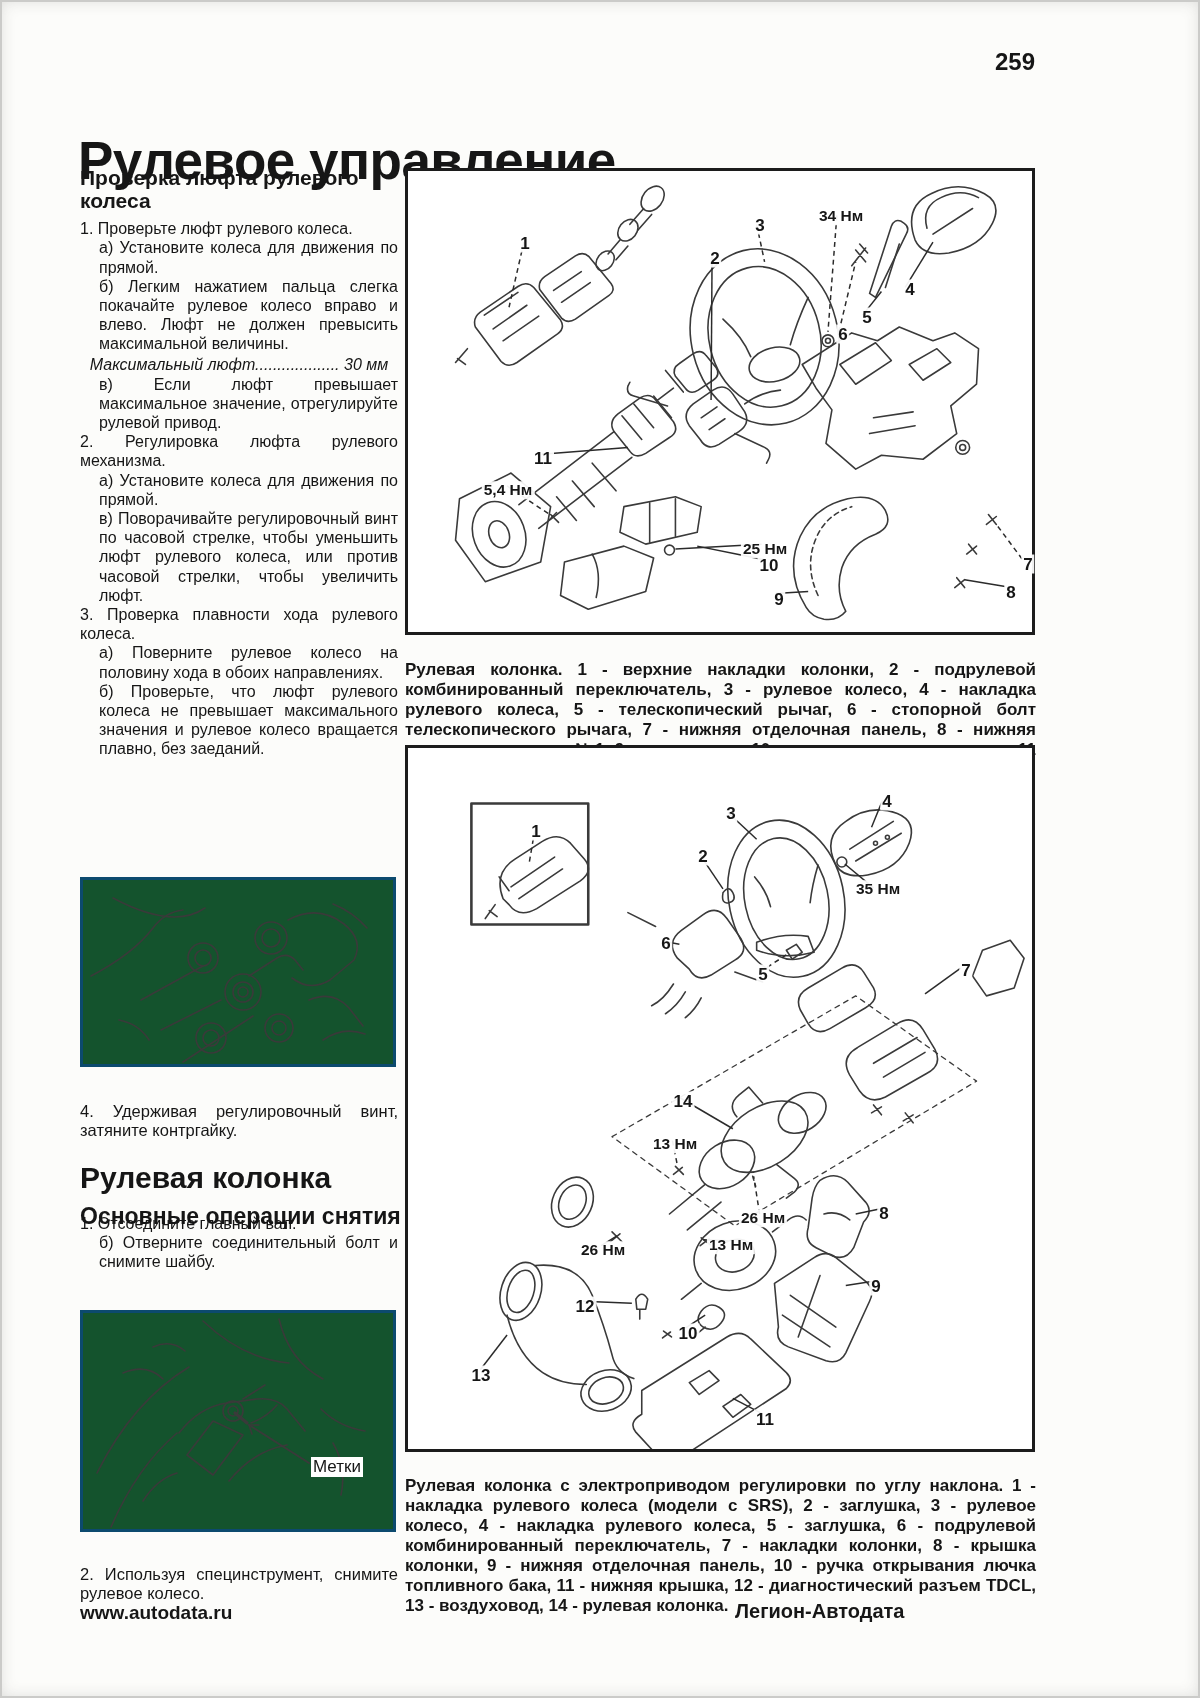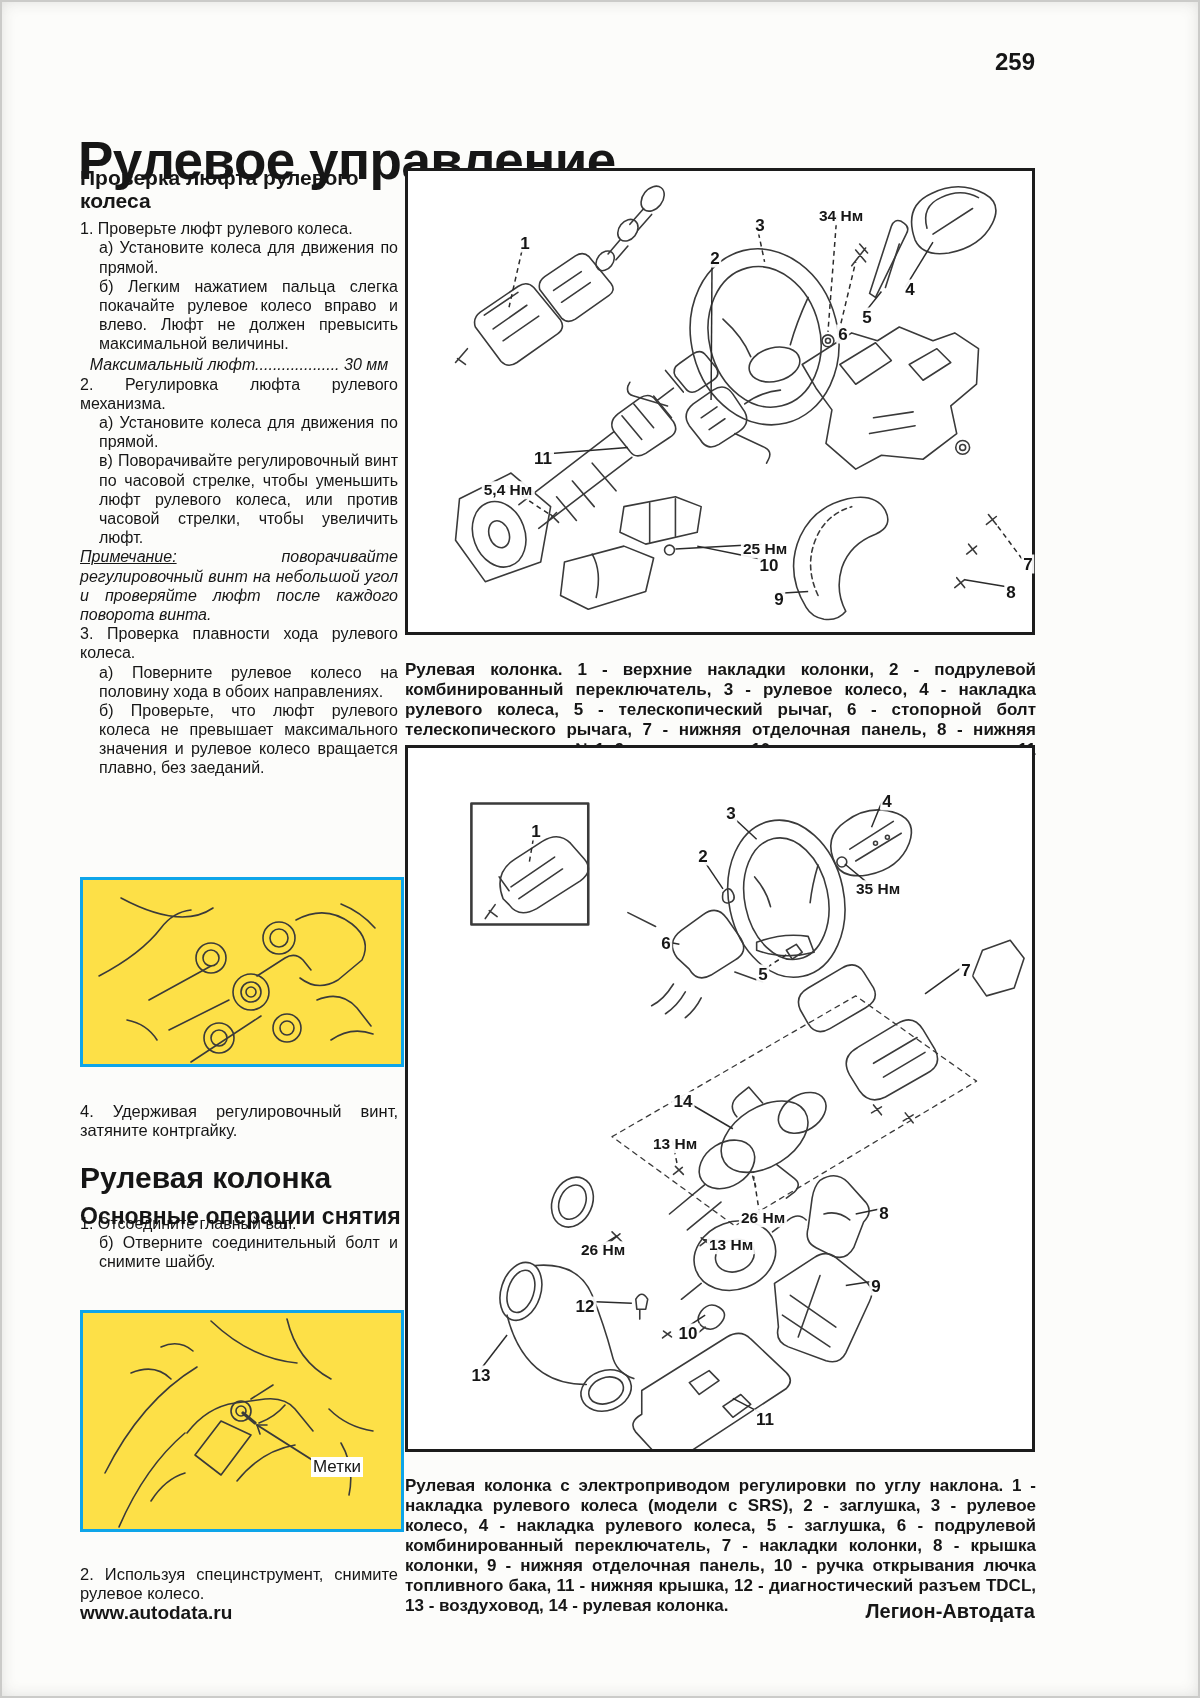--- a/index.html
+++ b/index.html
@@ -20,60 +20,60 @@
   .para.indent{padding-left:19px;}
   .para.spec{font-style:italic;text-align:center;padding:1px 0;}
   .para.note{font-style:italic;}
   .note-label{text-decoration:underline;}
   .abs-para{position:absolute;left:80px;width:318px;font-size:16.5px;line-height:1.2;text-align:justify;}
   #after-fig1{top:1085px;}
   #h2-column{position:absolute;left:80px;top:1136px;font-size:30px;font-weight:bold;}
   #h3-ops{position:absolute;left:80px;top:1180px;font-size:23px;font-weight:bold;}
   #paras2{position:absolute;left:80px;top:1214px;width:318px;}
   #after-fig2{top:1548px;}
-  .fig{position:absolute;border:3px solid #0ea5e9;background:#fde047;padding-left:8px;}
+  .fig{position:absolute;border:3px solid #0c4a6e;background:#14532d;}
   #fig1{left:80px;top:877px;width:310px;height:184px;}
   #fig2{left:80px;top:1310px;width:310px;height:216px;}
   .fig svg{display:block;width:100%;height:100%;}
   #metki-label{position:absolute;left:228px;top:144px;font-size:17px;background:#fff;padding:0 2px;}
   .diagram{position:absolute;border:3px solid #1c1c1c;background:#fff;}
   #diagram1{left:405px;top:168px;width:624px;height:461px;}
   #diagram2{left:405px;top:745px;width:624px;height:701px;}
   .diagram svg{position:absolute;inset:0;width:100%;height:100%;}
   .callout{position:absolute;transform:translate(-50%,-50%);font-weight:bold;font-size:17px;
     line-height:1;background:rgba(255,255,255,.93);padding:1px 2px;white-space:nowrap;}
   .callout.torque{font-size:15.5px;}
   .caption{position:absolute;left:405px;width:631px;font-weight:bold;font-size:17px;
     line-height:1.18;text-align:justify;}
   #caption1{top:643px;}
   #caption2{top:1459px;}
   .footer-left{position:absolute;left:80px;top:1602px;font-size:19px;font-weight:bold;}
-  .footer-right{position:absolute;left:735px;top:1600px;width:300px;text-align:right;
+  .footer-right{position:absolute;left:735px;top:1600px;width:300px;
     font-size:20px;font-weight:bold;}
   .sketch{stroke:#3a3a3a;fill:none;stroke-width:1.6;stroke-linejoin:round;stroke-linecap:round;}
 </style>
 </head>
 <body>
 
 <div class="scan-edge"></div>
 
 <div class="page-number">259</div>
 <h1 class="doc-title">Рулевое управление</h1>
 
 <div class="left-col">
   <h2 class="sec-title">Проверка люфта рулевого колеса</h2>
   <div id="paras1">
       <p class="para">1. Проверьте люфт рулевого колеса.</p>
       <p class="para indent">а) Установите колеса для движения по прямой.</p>
       <p class="para indent">б) Легким нажатием пальца слегка покачайте рулевое колесо вправо и влево. Люфт не должен превысить максимальной величины.</p>
       <p class="para spec">Максимальный люфт................... 30 мм</p>
+      <p class="para indent">в) Если люфт превышает максимальное значение, отрегулируйте рулевой привод.</p>
       <p class="para">2. Регулировка люфта рулевого механизма.</p>
       <p class="para indent">а) Установите колеса для движения по прямой.</p>
       <p class="para indent">в) Поворачивайте регулировочный винт по часовой стрелке, чтобы уменьшить люфт рулевого колеса, или против часовой стрелки, чтобы увеличить люфт.</p>
-      <p class="para note"><span class="note-label">Примечание:</span> поворачивайте регулировочный винт на небольшой угол и проверяйте люфт после каждого поворота винта.</p>
       <p class="para">3. Проверка плавности хода рулевого колеса.</p>
       <p class="para indent">а) Поверните рулевое колесо на половину хода в обоих направлениях.</p>
       <p class="para indent">б) Проверьте, что люфт рулевого колеса не превышает максимального значения и рулевое колесо вращается плавно, без заеданий.</p>
     </div>
 </div>
 
 <div class="fig" id="fig1">
   <svg viewBox="0 0 310 184" preserveAspectRatio="none">
     <g class="sketch">
       <path d="M30,18 q60,32 92,10 M8,96 q42,-22 62,-48 q12,-16 30,-18"></path>

